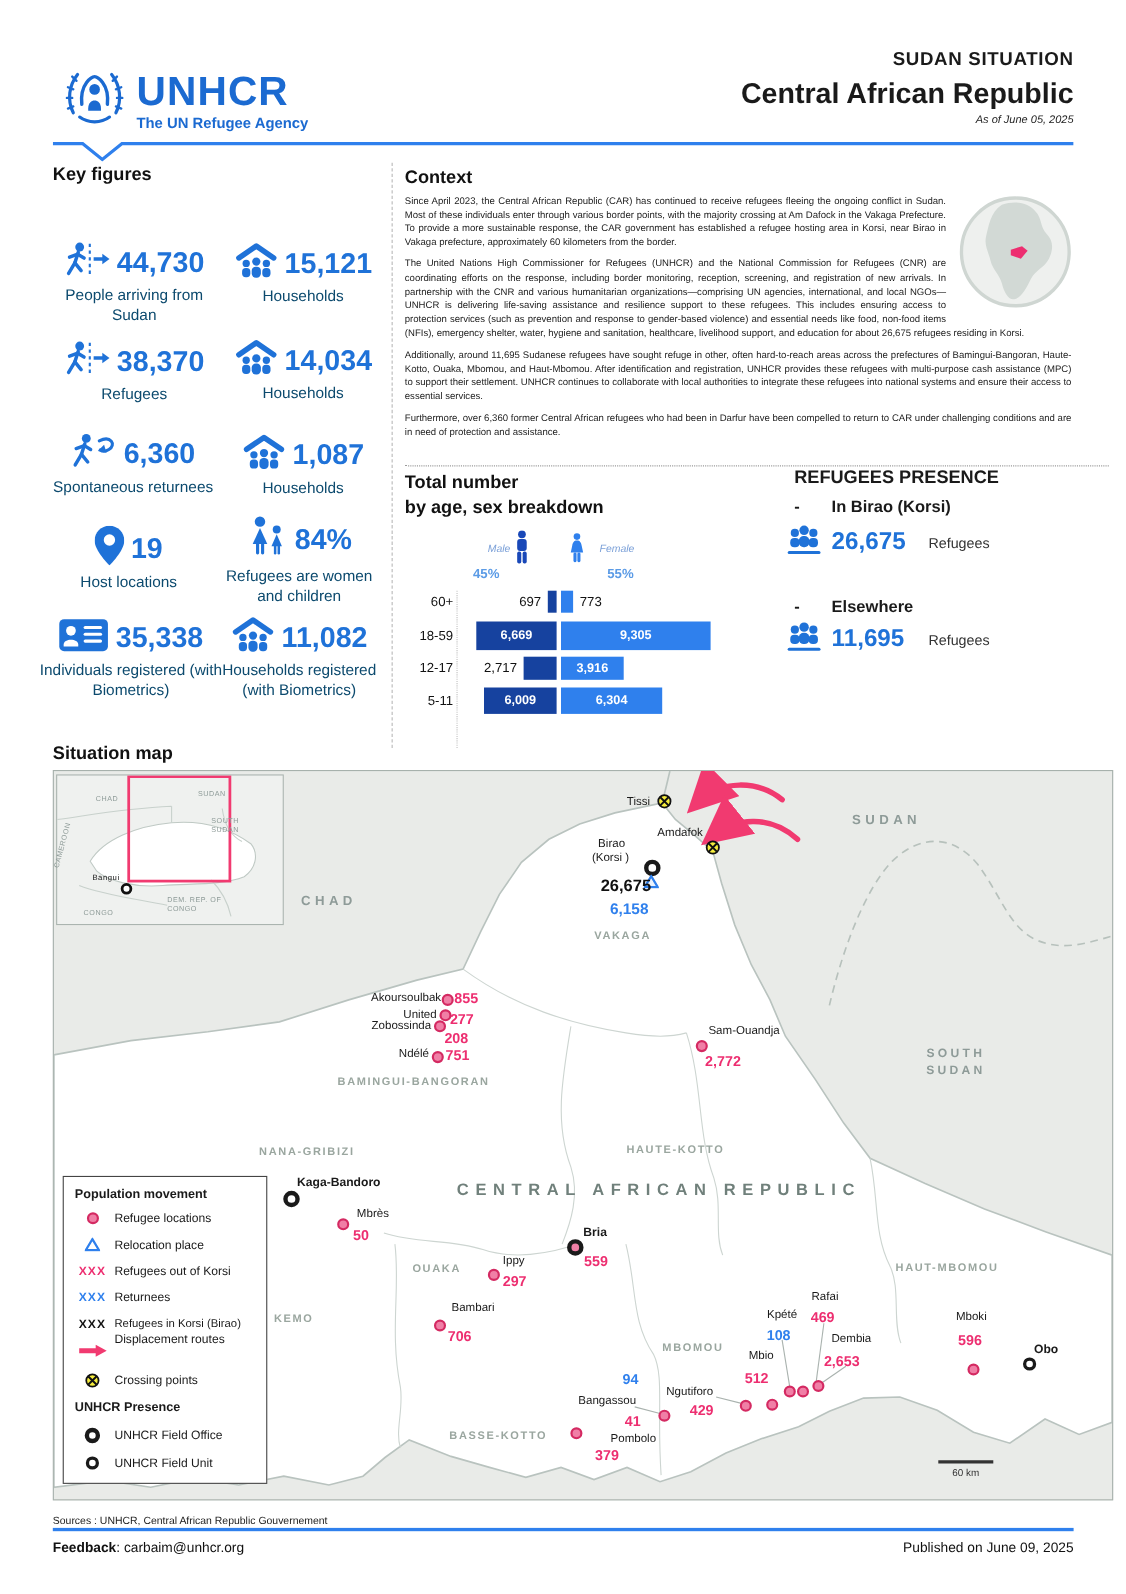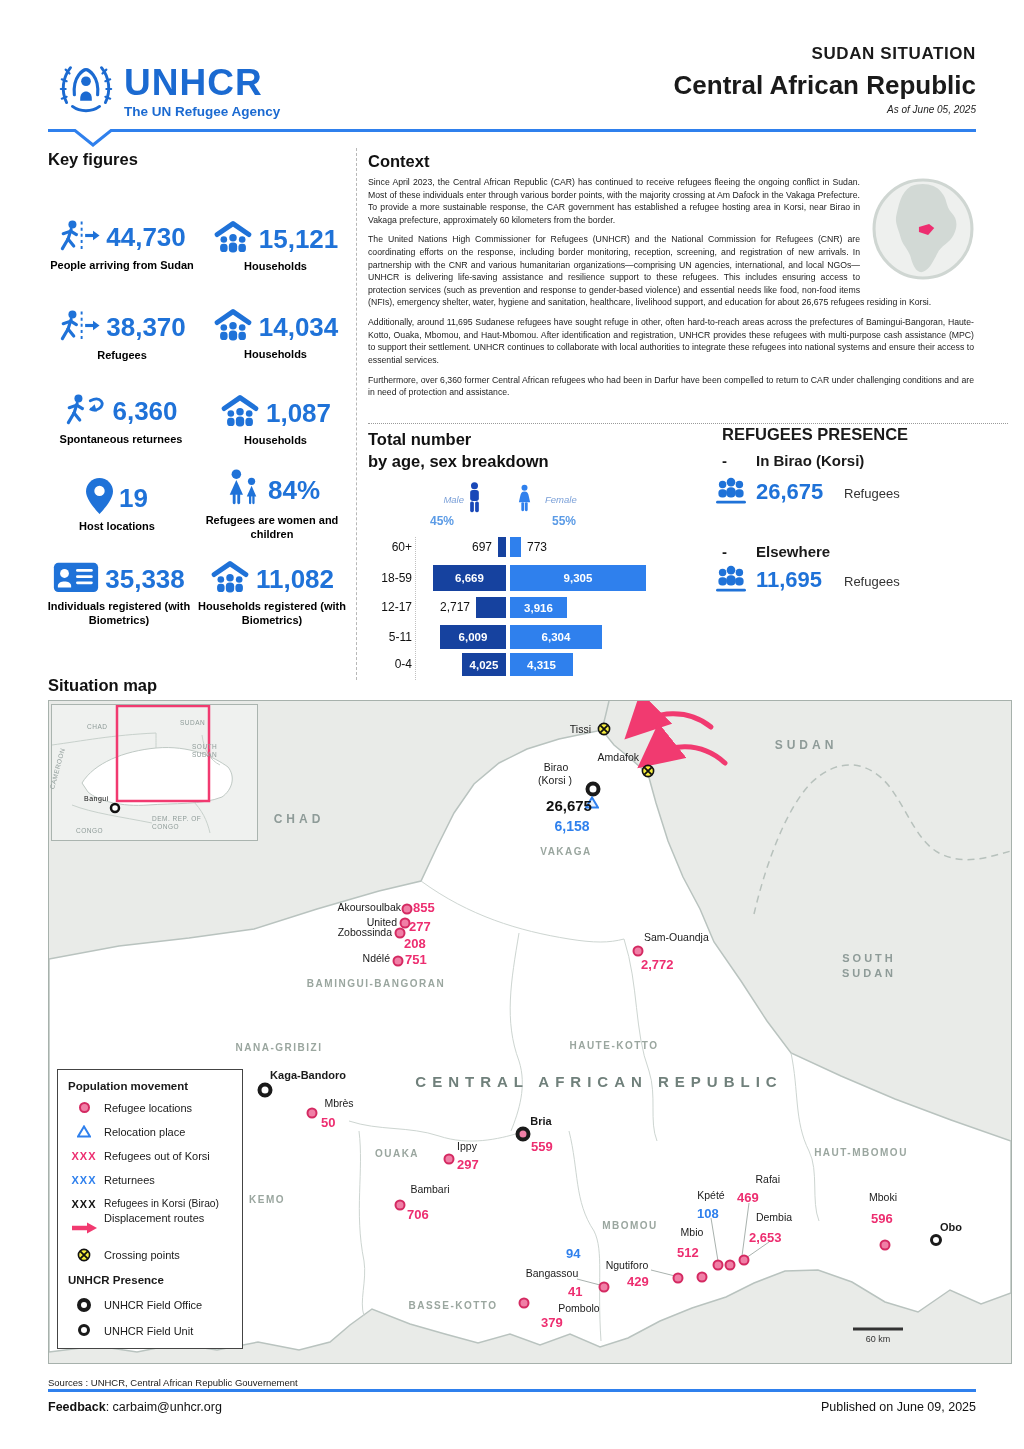--- a/index.html
+++ b/index.html
@@ -11,21 +11,21 @@
   .logo-tag{font-size:13.5px;font-weight:bold;color:#1B6AD1;margin-top:3px;}
   .h-sit{font-size:17px;font-weight:600;letter-spacing:.6px;text-align:right;}
   .h-title{font-size:26px;font-weight:bold;text-align:right;line-height:1.05;}
   .h-asof{font-size:10px;font-style:italic;text-align:right;color:#222;}
   
   .sec-h{font-size:16.5px;font-weight:bold;color:#111;}
   
   .stat{position:absolute;text-align:center;}
   .stat-top{display:flex;align-items:center;justify-content:center;gap:6px;}
   .stat-val{font-size:26px;font-weight:bold;color:#1F72D8;white-space:nowrap;}
-  .stat-label{font-size:11px;color:#000000;margin-top:2px;line-height:1.25;font-weight:bold;}
+  .stat-label{font-size:14px;color:#0c4a6e;margin-top:2px;line-height:1.25;}
   
   .ctx{position:absolute;left:368px;top:176px;width:606px;font-size:8.7px;line-height:1.45;
        text-align:justify;color:#1c1c1c;}
   .ctx p{margin:0 0 7px 0;}
   .globe{float:right;margin:2px 0 6px 12px;}
   .divider-v{position:absolute;left:356px;top:148px;height:532px;border-left:1.5px dashed #b8b8b8;}
   .divider-h{position:absolute;left:368px;top:423px;width:640px;border-top:1.5px dotted #9a9a9a;}
   
   .pyr{position:absolute;left:368px;top:478px;width:560px;height:210px;}
   .pyr-lgd{font-size:9.5px;font-style:italic;color:#7ba0d8;}
@@ -350,29 +350,20 @@
           <span class="pin-lbl">3,916</span>
         </span>
     </div>
     <div class="prow" style="top:147px;height:24px;">
       <span class="pcat" style="line-height:24px;">5-11</span>
       <span class="pbar m" style="width: 66px;">
           <span class="pin-lbl">6,009</span>
         </span>
       <span class="pbar f" style="width: 92px;">
           <span class="pin-lbl">6,304</span>
-        </span>
-    </div>
-    <div class="prow" style="top:175px;height:23px;">
-      <span class="pcat" style="line-height:23px;">0-4</span>
-      <span class="pbar m" style="width: 44px;">
-          <span class="pin-lbl">4,025</span>
-        </span>
-      <span class="pbar f" style="width: 63px;">
-          <span class="pin-lbl">4,315</span>
         </span>
     </div>
   </div>
 
   <div class="presence">
     <div class="abs pr-h" style="left:10px;top:0;">REFUGEES PRESENCE</div>
     <span class="abs pr-place" style="left:10px;top:27px;">-</span>
     <span class="abs pr-place" style="left:44px;top:27px;">In Birao (Korsi)</span>
     <span class="abs" style="left:0;top:52px;"><svg viewBox="0 0 40 30" width="38" height="28" fill="#1F72D8">
           <circle cx="11" cy="8" r="4"></circle>
@@ -513,37 +504,37 @@
     <span class="mval" style="left:592px;top:256px;">2,772</span>
     <span class="mname b" style="left:204px;top:368px;width:110px;text-align:center;">Kaga-Bandoro</span>
     <span class="mname" style="left:260px;top:397px;width:60px;text-align:center;">Mbrès</span>
     <span class="mval" style="left:272px;top:414px;">50</span>
     <span class="mname b" style="left:462px;top:414px;width:60px;text-align:center;">Bria</span>
     <span class="mval" style="left:482px;top:438px;">559</span>
     <span class="mname" style="left:393px;top:440px;width:50px;text-align:center;">Ippy</span>
     <span class="mval" style="left:408px;top:456px;">297</span>
     <span class="mname" style="left:346px;top:483px;width:70px;text-align:center;">Bambari</span>
     <span class="mval" style="left:358px;top:506px;">706</span>
-    <span class="mname" style="left:671px;top:473px;width:60px;text-align:right;">Rafai</span>
+    <span class="mname" style="left:671px;top:473px;width:60px;text-align:center;">Rafai</span>
     <span class="mval" style="left:688px;top:489px;">469</span>
     <span class="mname" style="left:630px;top:489px;width:64px;text-align:center;">Kpété</span>
     <span class="mval blue" style="left:648px;top:505px;">108</span>
     <span class="mname" style="left:690px;top:511px;width:70px;text-align:center;">Dembia</span>
     <span class="mval" style="left:700px;top:529px;">2,653</span>
     <span class="mname" style="left:618px;top:526px;width:50px;text-align:center;">Mbio</span>
     <span class="mval" style="left:628px;top:544px;">512</span>
     <span class="mname" style="left:804px;top:491px;width:60px;text-align:center;">Mboki</span>
     <span class="mval" style="left:822px;top:510px;">596</span>
     <span class="mname b" style="left:882px;top:520px;width:40px;text-align:center;">Obo</span>
     <span class="mname" style="left:540px;top:559px;width:76px;text-align:center;">Ngutiforo</span>
     <span class="mval" style="left:578px;top:573px;">429</span>
     <span class="mname" style="left:463px;top:567px;width:80px;text-align:center;">Bangassou</span>
     <span class="mval blue" style="left:517px;top:545px;">94</span>
     <span class="mval" style="left:519px;top:583px;">41</span>
-    <span class="mname" style="left:495px;top:602px;width:70px;text-align:center;">Pombolo</span>
+    <span class="mname" style="left:506px;top:602px;width:70px;">Pombolo</span>
     <span class="mval" style="left:492px;top:614px;">379</span>
 
     <span class="scalebar-l" style="left:804px;top:633px;width:50px;">60 km</span>
 
     <div class="inset">
       <svg class="abs" style="left:0;top:0;" width="205" height="135">
         <path d="M30,78 C42,58 72,46 104,43 C138,40 162,52 176,62 C184,72 180,85 170,92 C150,100 122,98 96,100 C70,102 46,96 36,87 Z" fill="#fff" stroke="#BFC9C4" stroke-width="1"></path>
         <path d="M0,40 C30,36 60,30 104,28 M104,28 C104,36 104,40 104,43 M150,30 C152,45 158,55 168,60 M20,100 C40,108 70,112 100,118 M140,95 C150,105 155,115 158,128" fill="none" stroke="#C8D1CC" stroke-width="1"></path>
         <rect x="65" y="1" width="92" height="95" fill="none" stroke="#F13A70" stroke-width="2.5"></rect>
         <circle cx="63" cy="103" r="4" fill="#fff" stroke="#111" stroke-width="2.5"></circle>

